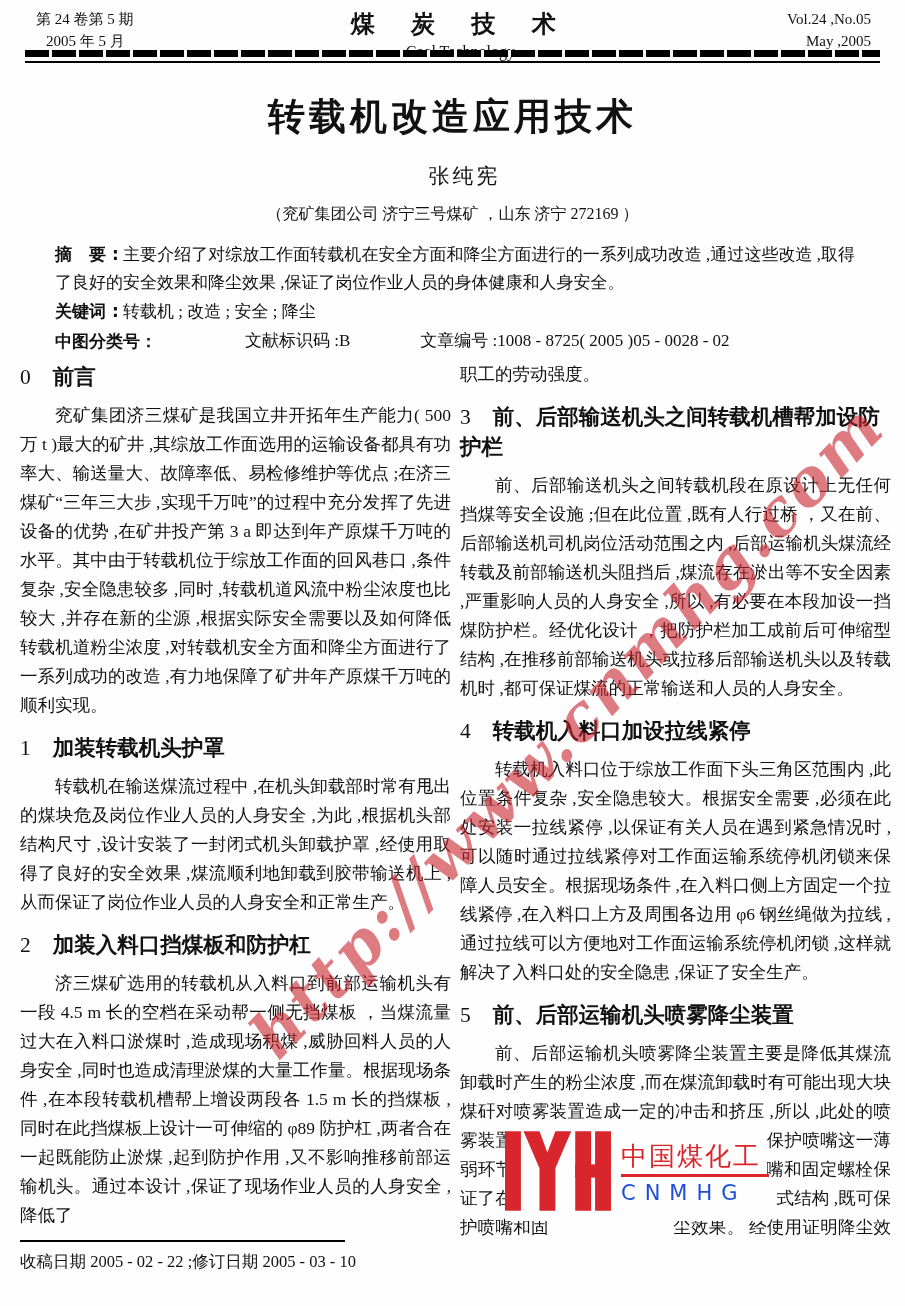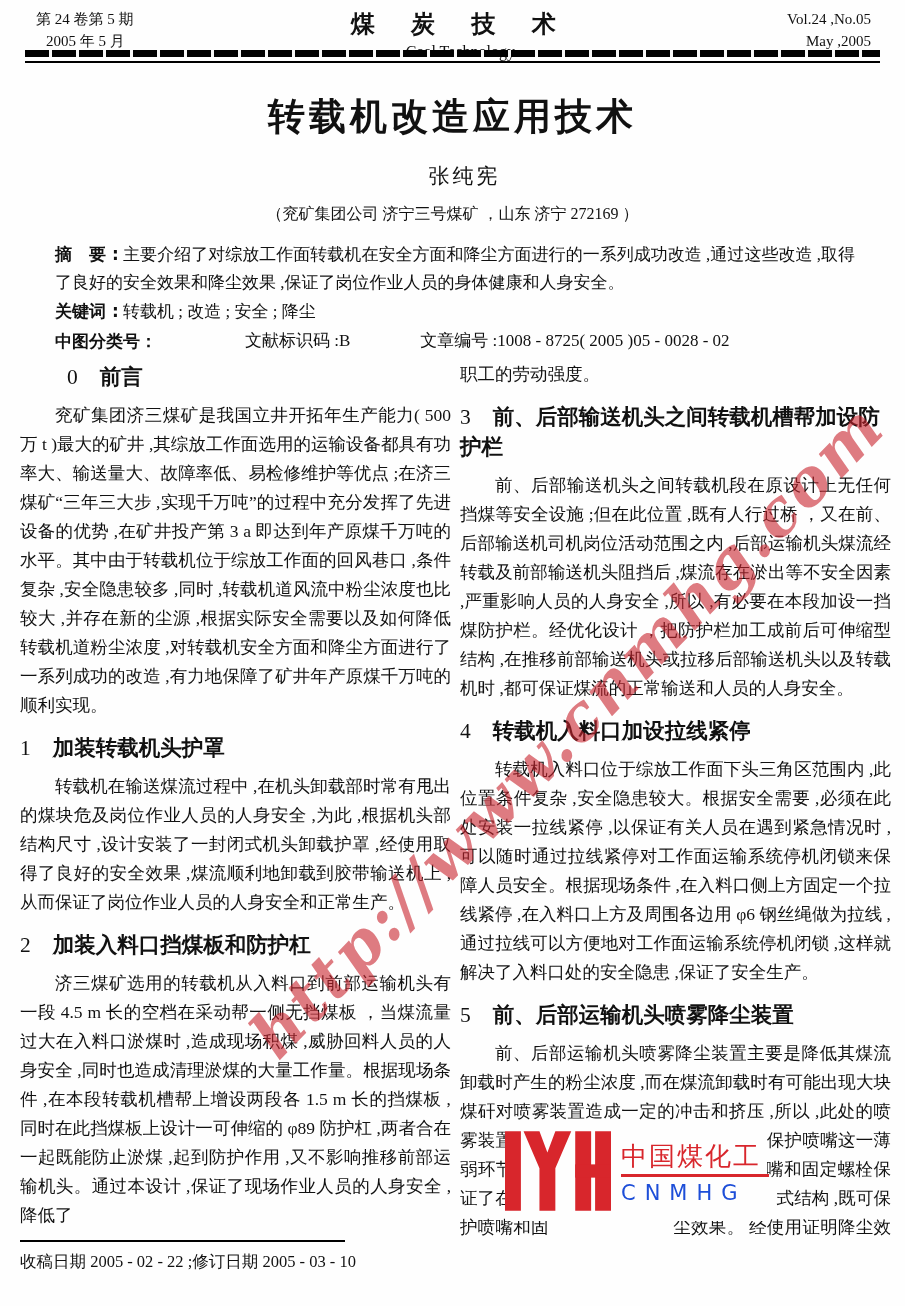--- a/index.html
+++ b/index.html
@@ -32,21 +32,21 @@
   .meta-line .gap2{width:70px;}
   
   .col{position:absolute;top:360px;width:431px;font-size:17.5px;line-height:29px;text-align:justify;}
   .col-left{left:20px;}
   .col-right{left:460px;}
   .col p{margin:0;text-indent:2em;}
   .col p.noindent{text-indent:0;}
   .sec-h{font-family:"DejaVu Sans",sans-serif;font-weight:bold;font-size:21.5px;line-height:30px;
     margin:13px 0 9px 0;text-indent:0;text-align:left;}
   .sec-h .num{display:inline-block;margin-right:22px;font-weight:normal;font-family:"Liberation Serif",serif;}
-  .sec-h:first-child{margin-top:2px;margin-left:47px;}
+  .sec-h:first-child{margin-top:2px;}
   
   .footnote{position:absolute;left:20px;top:1240px;width:885px;background:#fefefe;z-index:5;}
   .fn-rule{width:325px;height:2px;background:#000;margin-bottom:6px;}
   .fn-line{font-size:16.5px;line-height:27px;white-space:nowrap;overflow:hidden;}
   
   .watermark{position:absolute;left:235px;top:1020px;z-index:3;pointer-events:none;
     transform:rotate(-46deg);transform-origin:0 0;
     font-family:"DejaVu Serif",serif;font-style:italic;font-weight:bold;
     font-size:64px;letter-spacing:3px;color:rgba(200,35,45,0.60);white-space:nowrap;}
   

